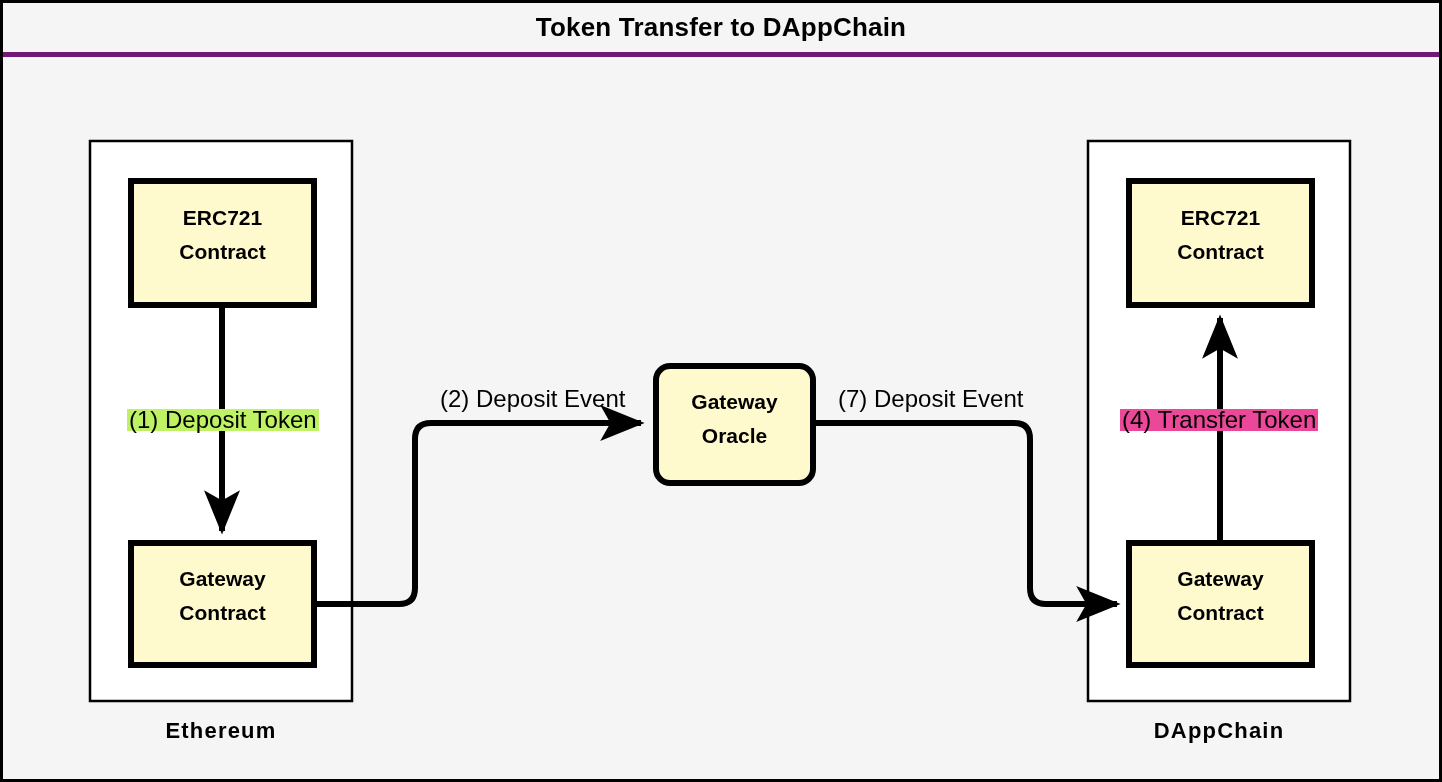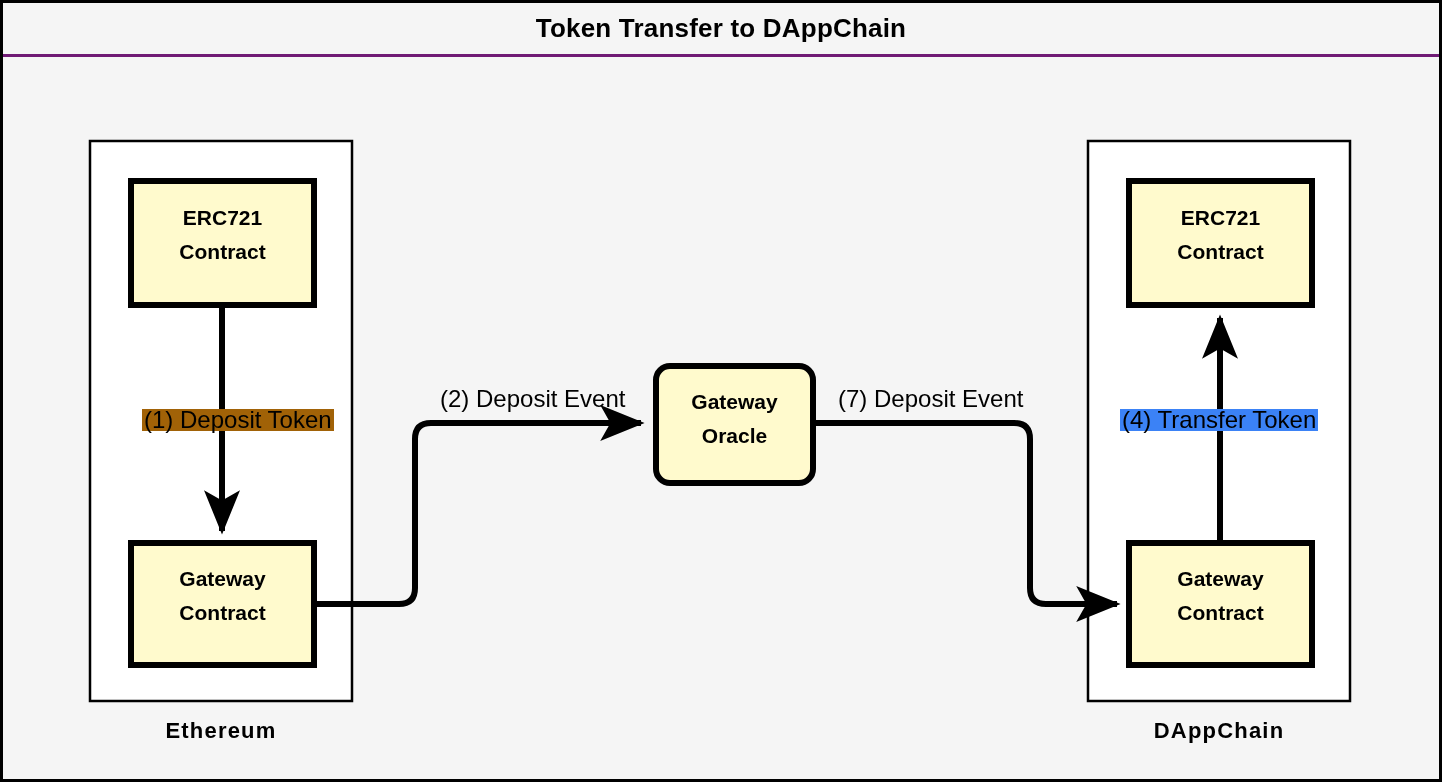--- a/index.html
+++ b/index.html
@@ -18,21 +18,21 @@
     background: #f5f5f5;
     border: 3px solid #000000;
     overflow: hidden;
   }
   #title-bar {
     position: absolute;
     left: 0;
     top: 0;
     width: 1436px;
     height: 54px;
-    border-bottom: 3px solid #701a75;
+    border-bottom: 5px solid #701a75;
     box-sizing: border-box;
     display: flex;
     align-items: center;
     justify-content: center;
     background: #f5f5f5;
   }
   #title-text {
     font-size: 26px;
     font-weight: bold;
     color: #000000;
@@ -124,25 +124,25 @@
     </g>
 
     <g>
       <rect x="1126" y="540" width="183" height="122" fill="#fffacd" stroke="#000000" stroke-width="6"></rect>
       <text class="node-text" x="1217.5" y="583" text-anchor="middle">Gateway</text>
       <text class="node-text" x="1217.5" y="617" text-anchor="middle">Contract</text>
     </g>
 
   </svg>
 
-  <div class="edge-label" style="left:139px; top:406px; background:#a16207; padding:0 2px;">(1) Deposit Token</div>
+  <div class="edge-label" style="left:124px; top:406px; background:#bef264; padding:0 2px;">(1) Deposit Token</div>
 
   <div class="edge-label" style="left:437px; top:385px;">(2) Deposit Event</div>
 
   <div class="edge-label" style="left:835px; top:385px;">(7) Deposit Event</div>
 
-  <div class="edge-label" style="left:1117px; top:406px; background:#3b82f6; padding:0 2px;">(4) Transfer Token</div>
+  <div class="edge-label" style="left:1117px; top:406px; background:#ec4899; padding:0 2px;">(4) Transfer Token</div>
 
   <div class="panel-label" style="left:1085px; top:715px; width:262px;">DAppChain</div>
 
   <div class="panel-label" style="left:87px; top:715px; width:262px;">Ethereum</div>
 
 </div>
 
 </body></html>

